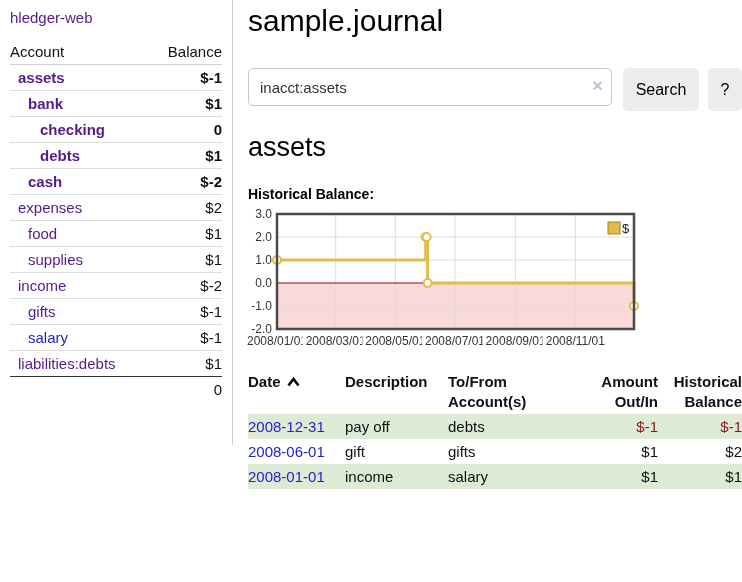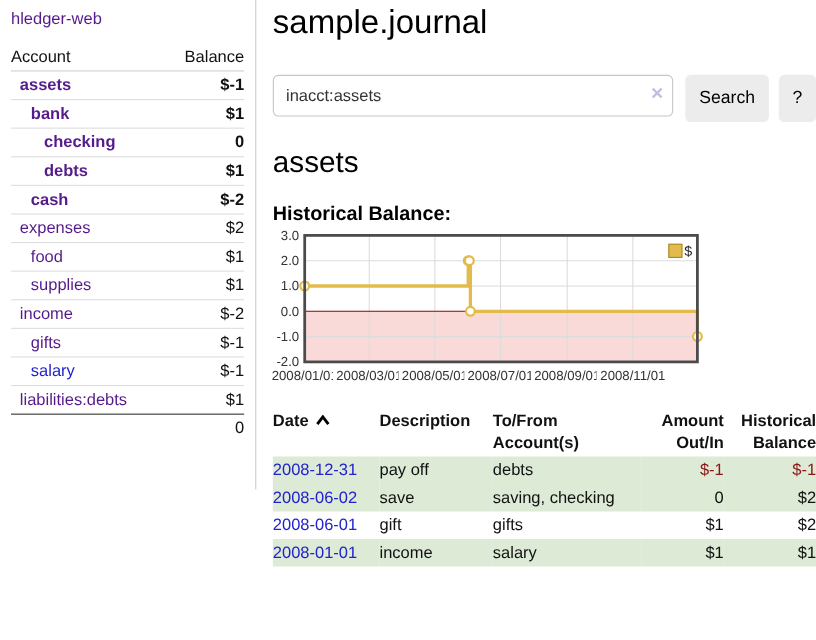--- a/index.html
+++ b/index.html
@@ -42,21 +42,21 @@
     font-family:inherit; font-size:15px; color:#333; padding:0 30px 0 11px; outline:none;
   }
   .clear-x { position:absolute; right:9px; top:8px; color:#c8bcdc; font-size:19px; font-weight:bold; line-height:20px; }
   .btn {
     border:none; background:#ececec; border-radius:5px; font-family:inherit;
     font-size:16px; color:#000; height:43px; cursor:pointer;
   }
   .btn.search { margin-left:11px; width:76px; }
   .btn.help { margin-left:9px; width:34px; }
   h2.acct-heading { font-size:27px; font-weight:normal; line-height:32px; margin:20px 0 0; color:#000; }
-  .hb-label { margin-top:22px; font-weight:bold; font-size:18px; line-height:18px; color:#000; }
+  .hb-label { margin-top:22px; font-weight:bold; font-size:14px; line-height:18px; color:#000; }
   .chart-wrap { margin-top:4px; margin-left:-6px; }
 
   
   table.register { border-collapse:collapse; table-layout:fixed; width:494px; margin-top:18px; font-size:15px; }
   table.register th { text-align:left; font-weight:bold; vertical-align:top; padding:2px 0; line-height:20px; }
   table.register td { vertical-align:top; padding:3px 0; line-height:19px; }
   .c-date { width:97px; }
   .c-desc { width:103px; }
   .c-acct { width:135px; }
   .c-amt  { width:75px;  text-align:right !important; }
@@ -207,27 +207,20 @@
         </tr>
       </thead>
       <tbody>
           <tr class="alt">
             <td class="c-date"><a class="date-link">2008-12-31</a></td>
             <td class="c-desc">pay off</td>
             <td class="c-acct">debts</td>
             <td class="c-amt neg">$-1</td>
             <td class="c-bal neg">$-1</td>
           </tr>
-          <tr class="alt">
-            <td class="c-date"><a class="date-link">2008-06-02</a></td>
-            <td class="c-desc">save</td>
-            <td class="c-acct">saving, checking</td>
-            <td class="c-amt">0</td>
-            <td class="c-bal">$2</td>
-          </tr>
           <tr>
             <td class="c-date"><a class="date-link">2008-06-01</a></td>
             <td class="c-desc">gift</td>
             <td class="c-acct">gifts</td>
             <td class="c-amt">$1</td>
             <td class="c-bal">$2</td>
           </tr>
           <tr class="alt">
             <td class="c-date"><a class="date-link">2008-01-01</a></td>
             <td class="c-desc">income</td>

